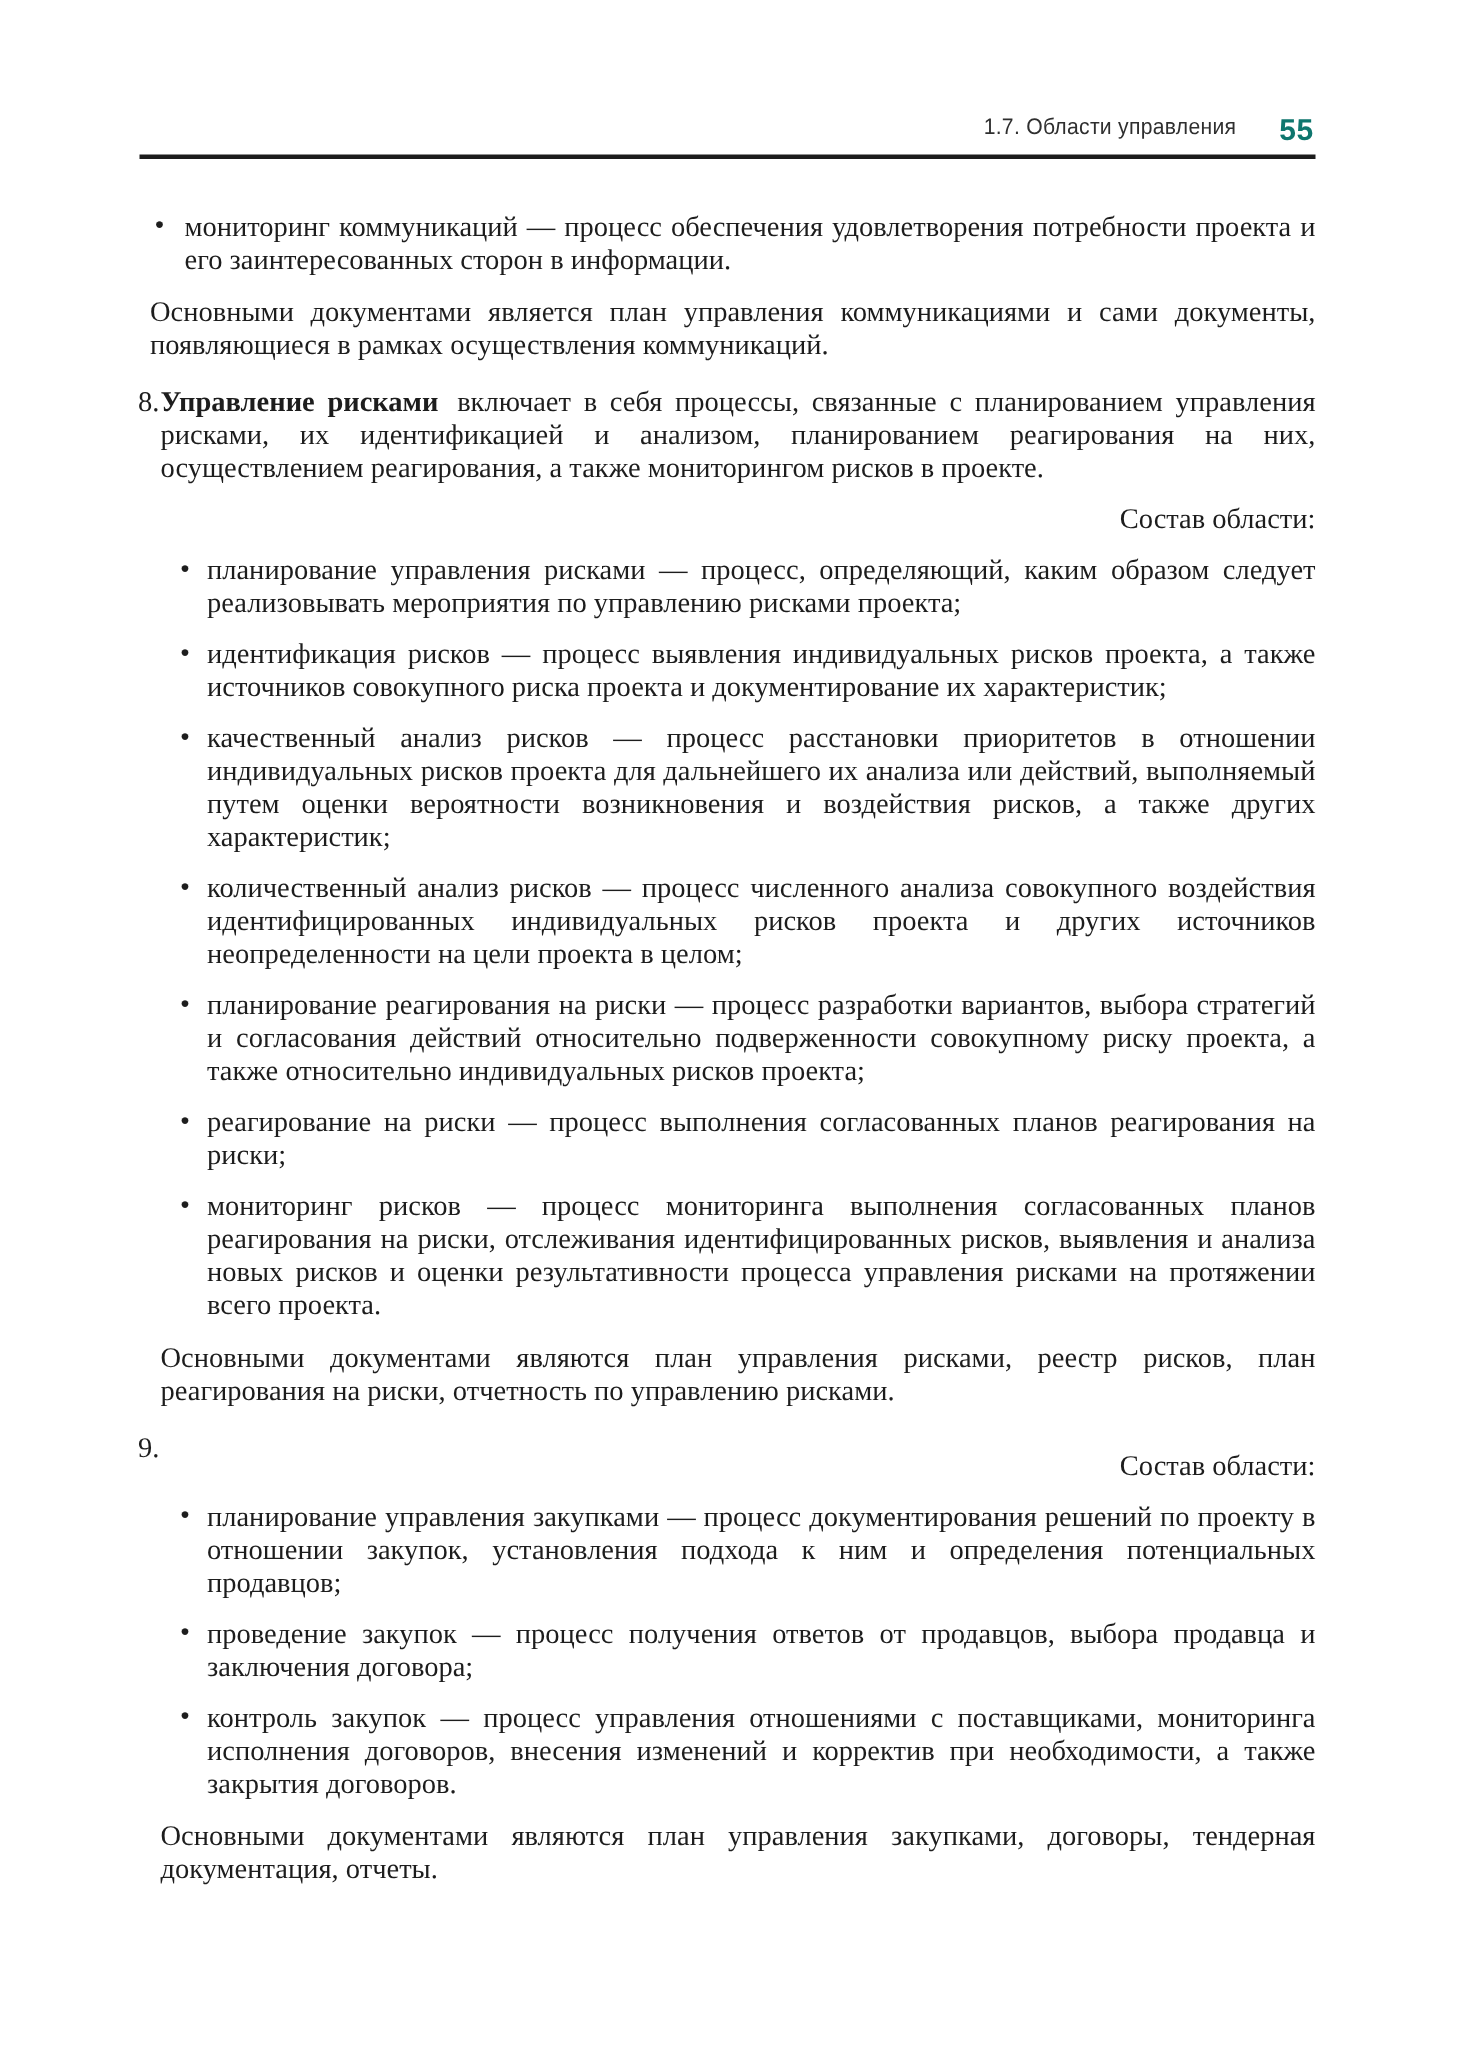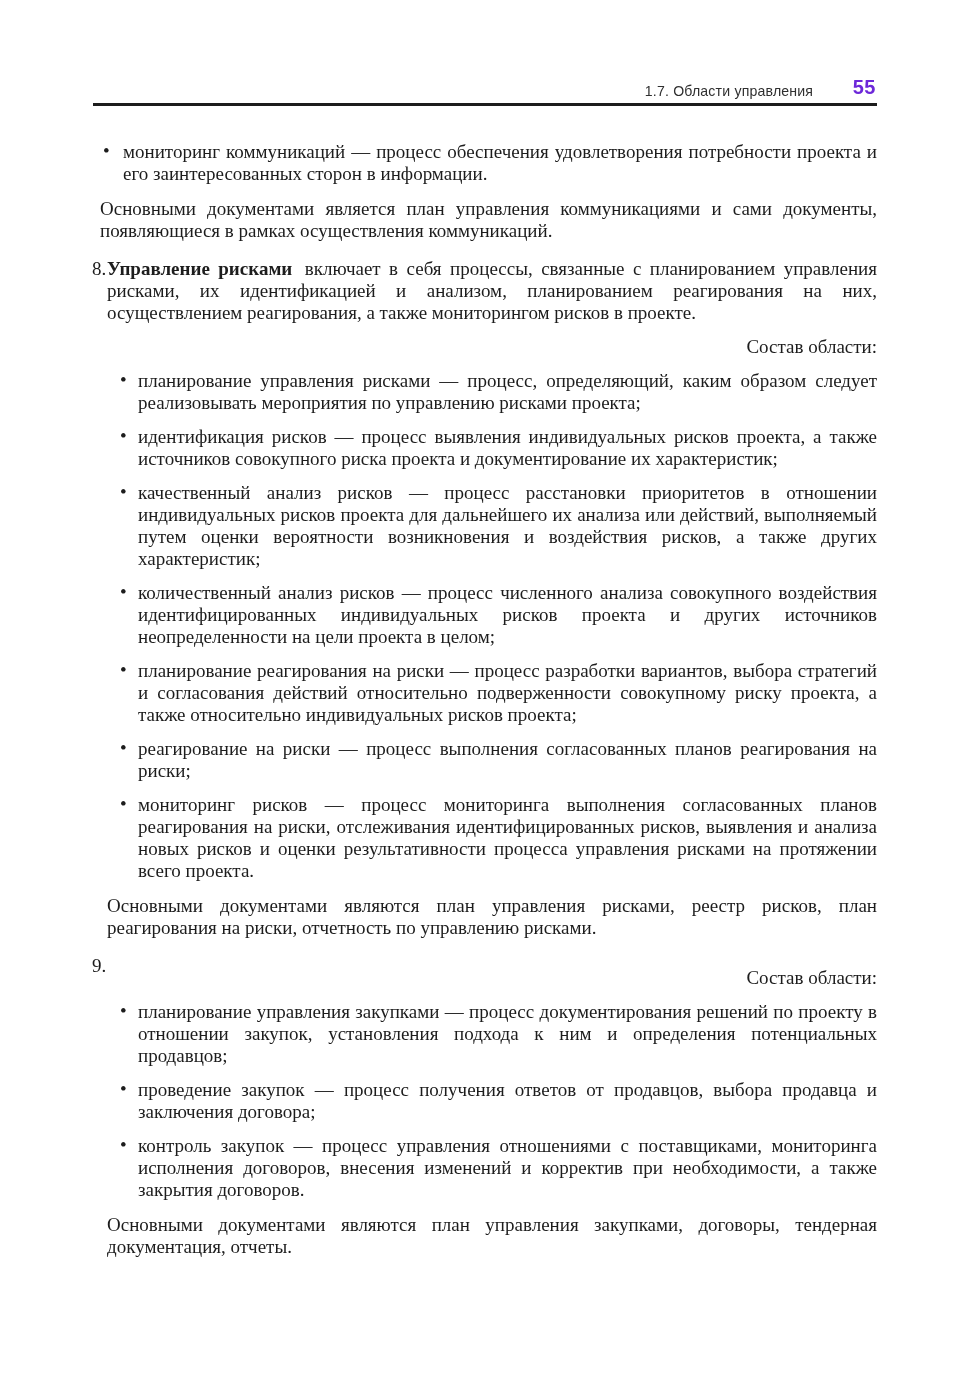--- a/index.html
+++ b/index.html
@@ -19,35 +19,35 @@
     position: absolute;
     inset: 0;
     background: #ffffff;
   }
   
   .page-header {
     position: absolute;
     top: 76px;
     right: 98px;
     display: flex;
-    align-items: flex-end;
-    gap: 40px;
+    align-items: flex-start;
+    gap: 29px;
     font-family: "Liberation Sans", sans-serif;
   }
   .running-title {
     font-size: 15px;
     color: #2f2f2f;
     letter-spacing: 0.2px;
     transform: scaleX(0.94);
     transform-origin: right center;
   }
   .page-number {
     font-size: 20px;
     font-weight: 700;
-    color: #6d28d9;
+    color: #0f766e;
     letter-spacing: 0.5px;
   }
   .header-rule {
     position: absolute;
     top: 103px;
     left: 93px;
     width: 784px;
     height: 3px;
     background: #1c1c1c;
   }

